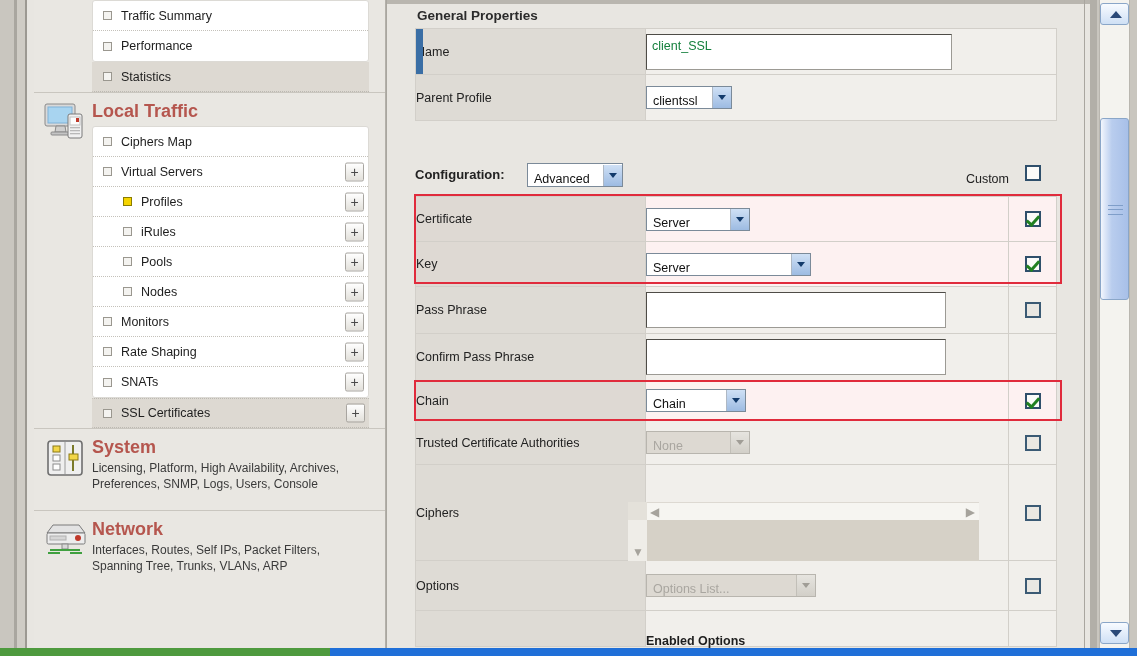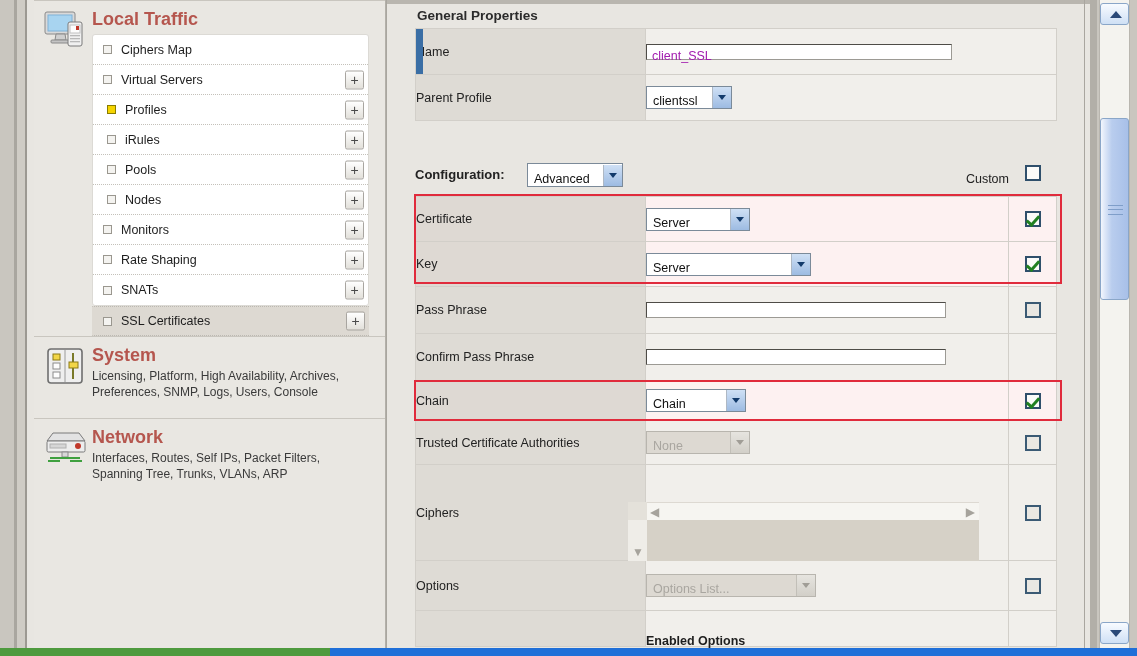--- a/index.html
+++ b/index.html
@@ -59,21 +59,21 @@
     border: 1px solid #9a978f;
     background: #f4f3f0;
     margin-right: 9px;
     flex: 0 0 auto;
   }
   .nav-row .bullet.active {
     background: #f5d400;
     border-color: #8a7c00;
   }
   .nav-row .label { white-space: nowrap; }
-  .nav-row.indent { padding-left: 14px; }
+  .nav-row.indent { padding-left: 30px; }
 
   .plus-btn {
     position: absolute;
     right: 4px; top: 50%;
     transform: translateY(-50%);
     width: 19px; height: 19px;
     border: 1px solid #a8a5a0;
     border-radius: 2px;
     background: linear-gradient(#ffffff, #e2e0da);
     color: #4a4a4a;
@@ -173,27 +173,27 @@
   #gp-accent {
     position: absolute;
     left: 29px; top: 29px;
     width: 7px; height: 45px;
     background: #3a6ea5;
     z-index: 3;
   }
 
   
   .txt {
-    height: 16px;
+    height: 36px;
     background: #ffffff;
     border: 1px solid #9c9a94;
     border-top-color: #4e4c47;
     border-left-color: #4e4c47;
     font-size: 12.5px;
-    color: #a21caf;
+    color: #15803d;
     padding: 0 5px;
     line-height: 22px;
     display: inline-block;
     vertical-align: middle;
     font-family: "Liberation Sans", sans-serif;
   }
   #name-input { width: 306px; }
   .pp-input { width: 300px; }
 
   
@@ -448,20 +448,36 @@
 <div id="root">
 
   <div class="edge-strip" id="edge-a"></div>
   <div class="edge-strip" id="edge-b"></div>
   <div class="edge-strip" id="edge-c"></div>
   <div class="edge-strip" id="edge-d"></div>
   <div class="edge-strip" id="edge-e"></div>
 
   <div id="sidebar">
 
+    <div class="side-group">
+      <div class="nav-card" style="margin-top:0;">
+        <div class="nav-row">
+          <span class="bullet"></span>
+          <span class="label">Traffic Summary</span>
+        </div>
+        <div class="nav-row">
+          <span class="bullet"></span>
+          <span class="label">Performance</span>
+        </div>
+      </div>
+      <div class="nav-row outside">
+        <span class="bullet"></span>
+        <span class="label">Statistics</span>
+      </div>
+    </div>
 
     <div class="sec-head" style="border-bottom:none;padding-bottom:2px;min-height:34px;">
       <svg class="sec-icon" viewBox="0 0 46 42">
         <rect x="3" y="3" width="30" height="22" rx="2" fill="#d9d9d9" stroke="#8a8a8a"></rect>
         <rect x="6" y="6" width="24" height="16" fill="#a8d4f0" stroke="#7fb2d8"></rect>
         <path d="M14 25 L13 31 L24 31 L23 25 Z" fill="#cfcfcf" stroke="#8a8a8a"></path>
         <rect x="9" y="31" width="19" height="3" rx="1" fill="#c4c4c4" stroke="#8a8a8a"></rect>
         <rect x="26" y="13" width="14" height="24" rx="2" fill="#f0f0f0" stroke="#7a7a7a"></rect>
         <rect x="28" y="16" width="10" height="8" fill="#fdfdfd" stroke="#c0c0c0"></rect>
         <rect x="34" y="17" width="3" height="4" fill="#c0392b"></rect>

